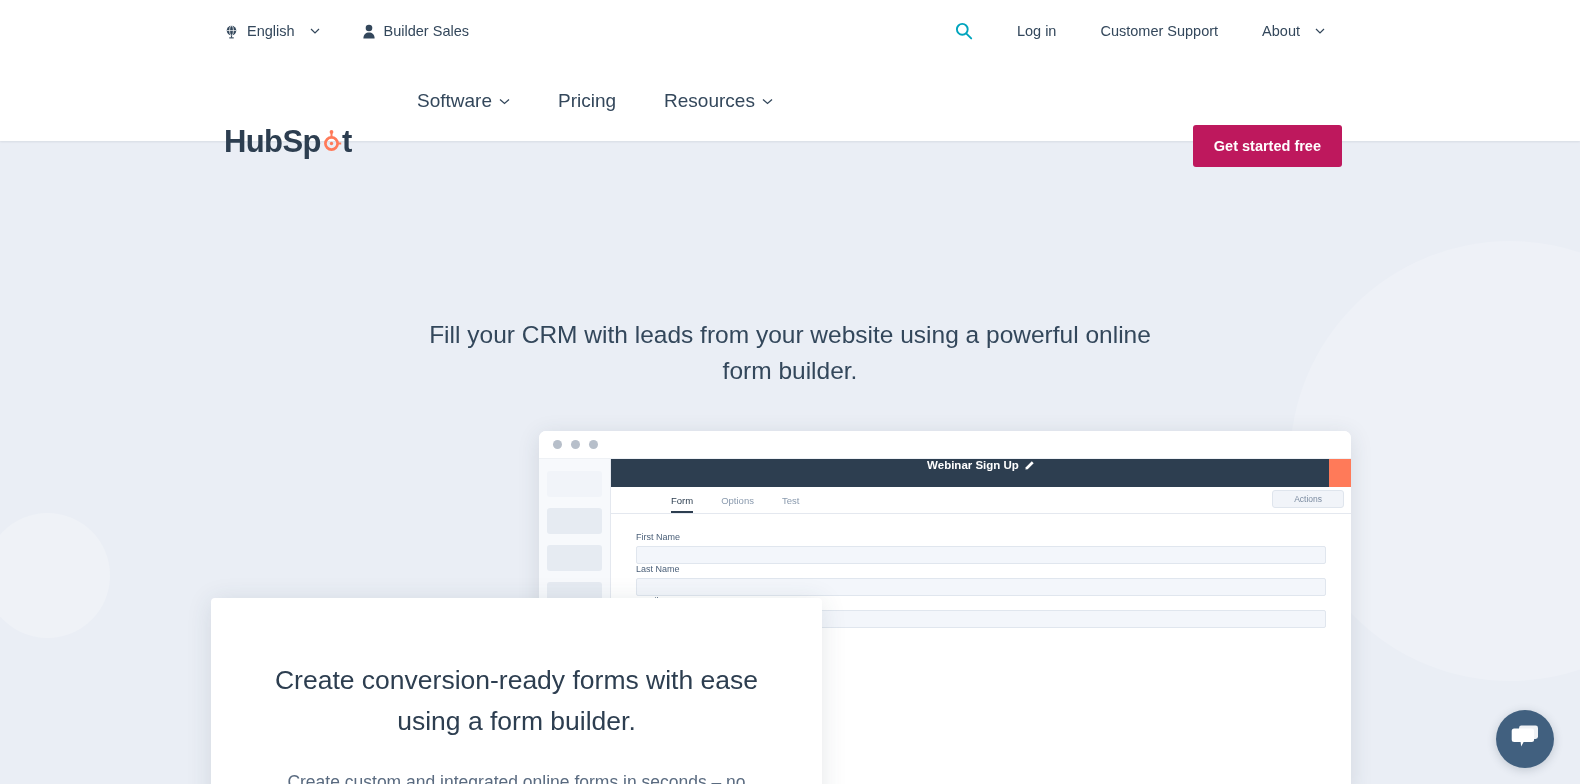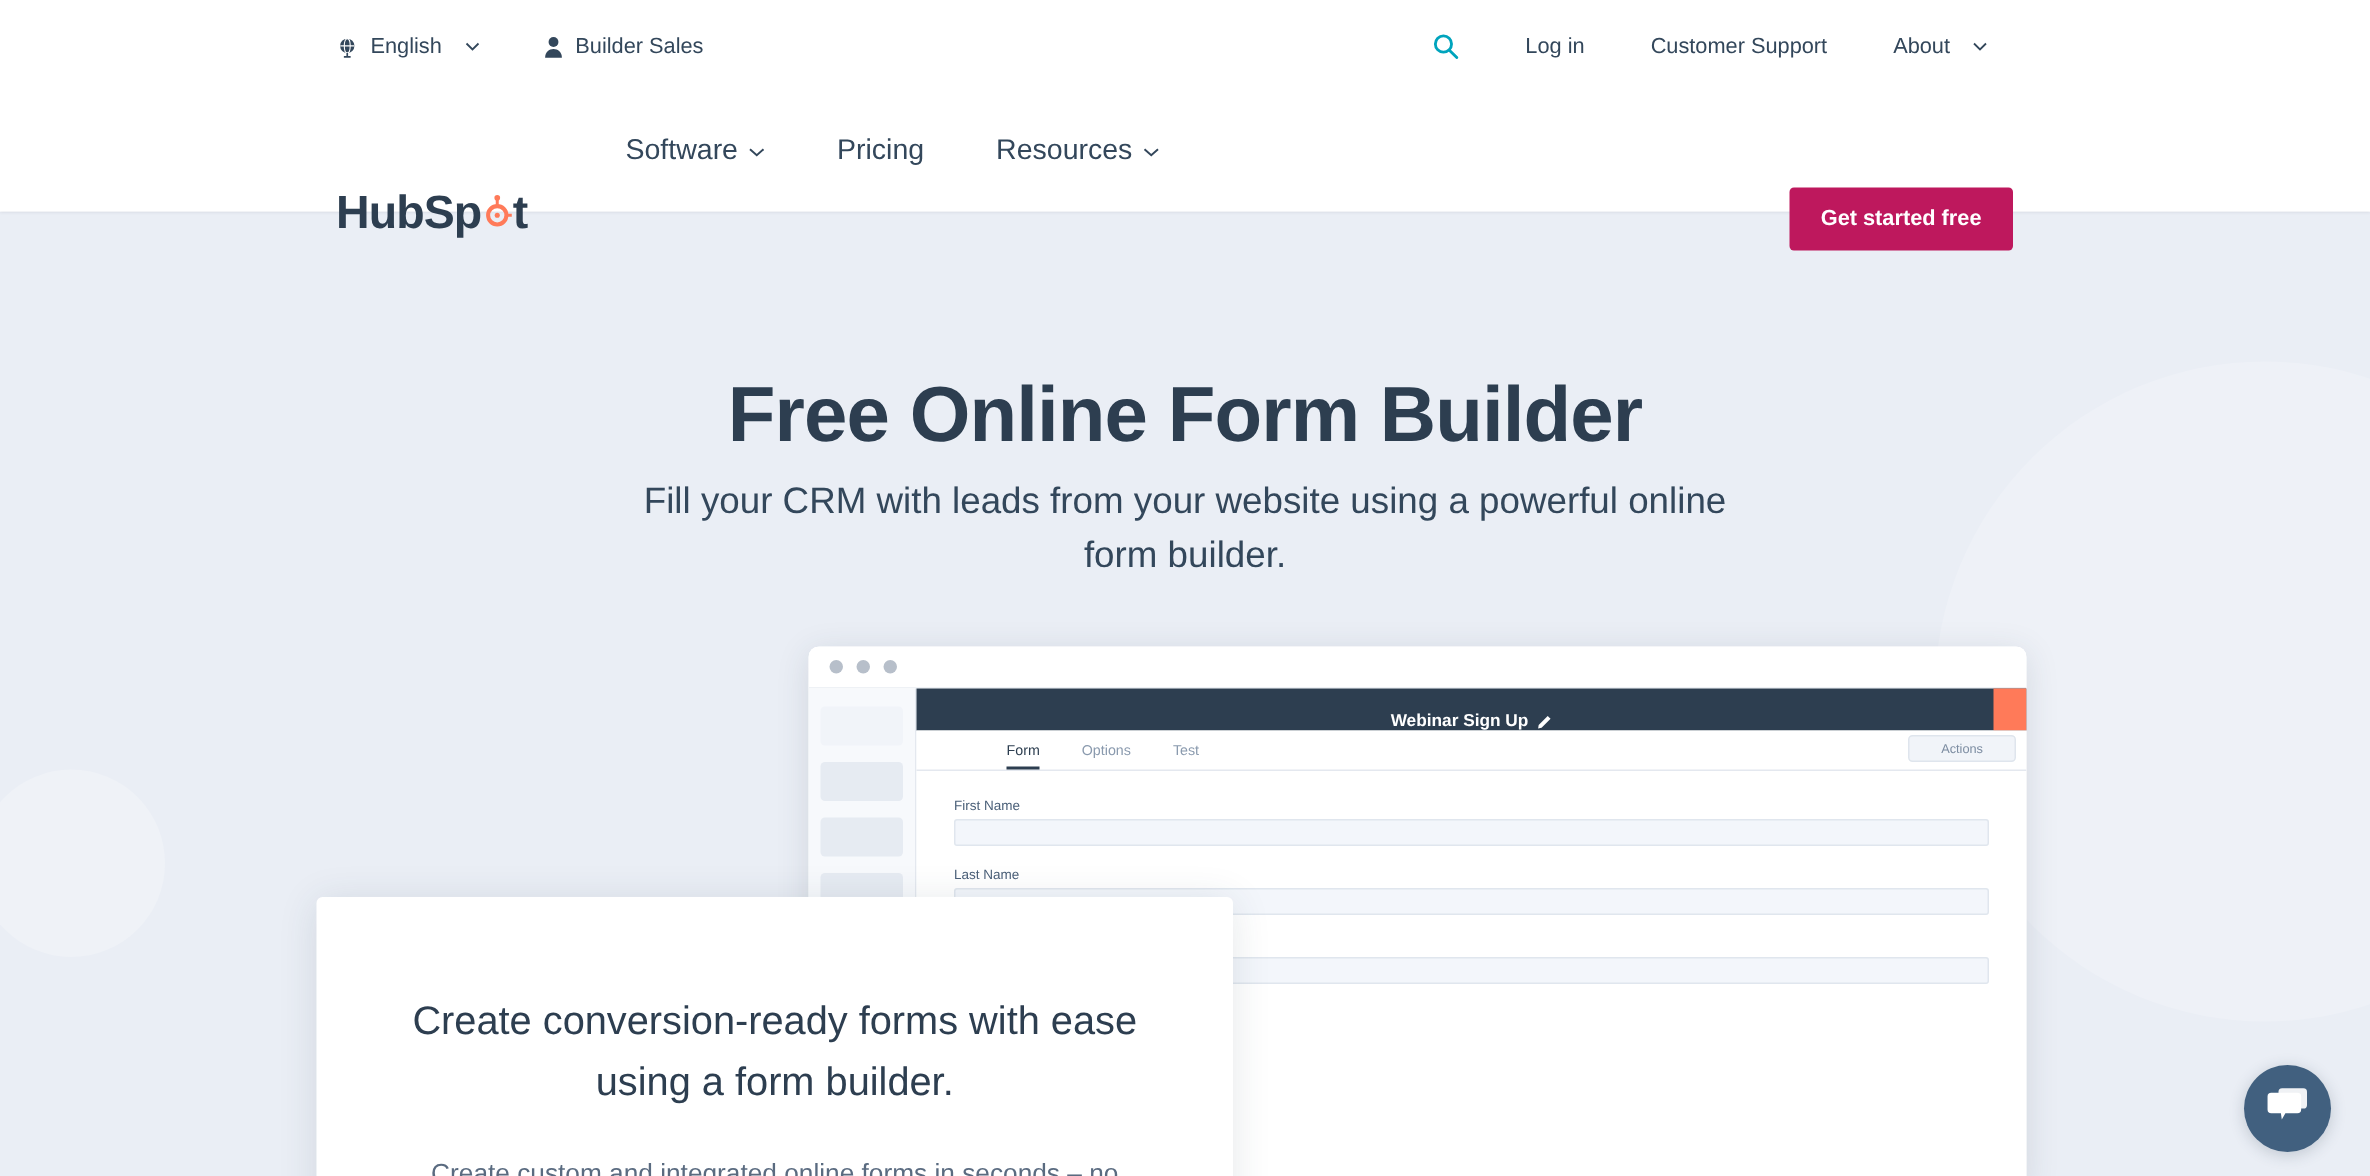--- a/index.html
+++ b/index.html
@@ -98,21 +98,21 @@
   .mock-body { position:relative; height:332px; display:flex; }
   .mock-sidebar {
     width:72px; background:#f7f9fc; border-right:1px solid #e4e8ef;
     padding:12px 8px; display:flex; flex-direction:column; gap:11px;
   }
   .mock-sidebar .sk { height:26px; border-radius:3px; background:#e6ebf2; }
   .mock-sidebar .sk.light { background:#f1f4f9; }
   .mock-main { flex:1; display:flex; flex-direction:column; min-width:0; }
   .mock-topbar {
     height:28px; background:#2d3e50;
-    display:flex; align-items:flex-end; justify-content:center;
+    display:flex; align-items:flex-start; justify-content:center;
     position:relative; flex-shrink:0;
   }
   .mock-topbar .title {
     color:#ffffff; font-size:11.5px; font-weight:bold;
     display:flex; align-items:center; gap:6px;
   }
   .pencil-icon svg { display:block; }
   .mock-topbar .topbar-cta {
     position:absolute; right:0; top:0; height:28px; width:22px; background:#ff7a59;
   }
@@ -126,21 +126,21 @@
     border-bottom:2px solid transparent;
   }
   .mock-tab.active { color:#2d3e50; font-weight:normal; border-bottom-color:#2d3e50;margin-left:32px; }
   .mock-actions {
     position:absolute; right:7px; bottom:5px;
     font-size:8.5px; color:#7c8ca1; background:#f1f4f9;
     border:1px solid #dfe5ed; border-radius:3px; padding:3px 21px;
     cursor:pointer;
   }
   .mock-canvas { flex:1; background:#ffffff; padding:18px 0 0 25px; overflow:hidden; }
-  .mock-field { margin-bottom:14px; }
+  .mock-field { }
   .mock-field .lbl {
     font-size:9px; color:#4a5f78; margin-bottom:4px; display:block;
   }
   .mock-field .lbl .req { color:#ff7a59; }
   .mock-field .inp {
     height:18px; background:#f3f6fb;
     border:1px solid #e0e6ee; border-radius:2px;
     width:calc(100% - 25px);
   }
   .mock-submit {
@@ -282,21 +282,20 @@
 
       <button class="nav-cta">Get started free</button>
     </div>
   </div>
 
   <div class="hero">
 
     <div class="deco deco-right-circle"></div>
     <div class="deco deco-dot-left"></div>
 
-    <h1 class="hero-title">Free Online Form Builder</h1>
     <div class="hero-sub">
       <span>Fill your CRM with leads from your website using a powerful online form builder.</span>
     </div>
 
     <div class="mock">
       <div class="mock-chrome">
         <span class="mock-dot"></span>
         <span class="mock-dot"></span>
         <span class="mock-dot"></span>
       </div>

